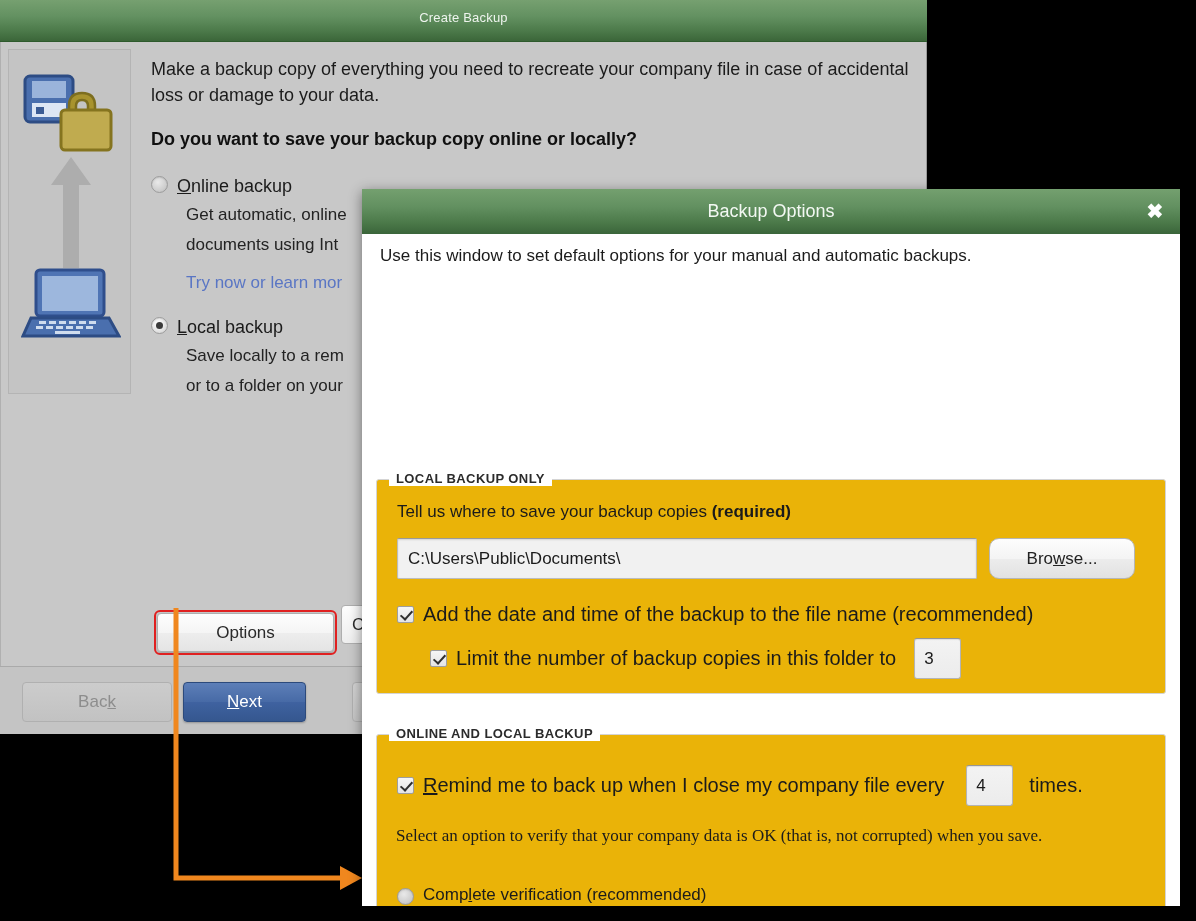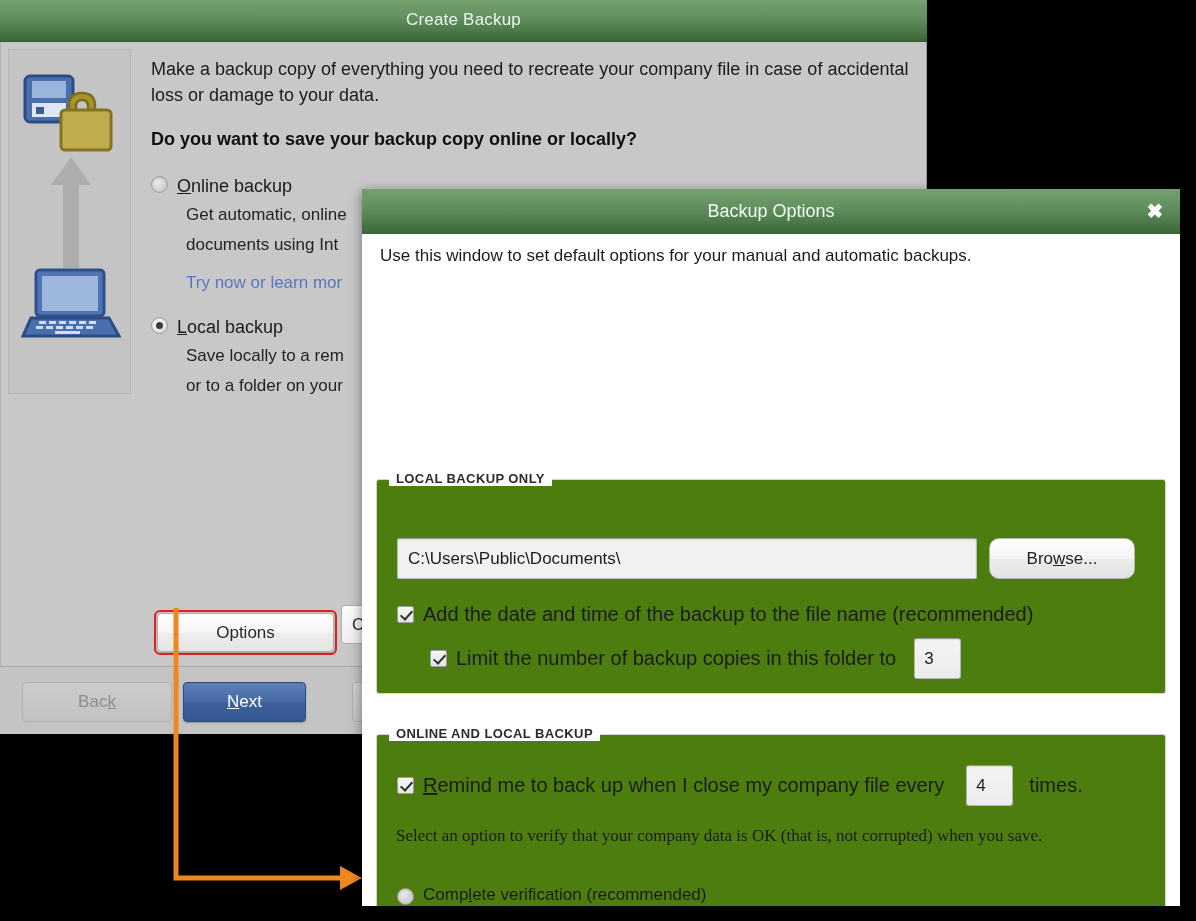--- a/index.html
+++ b/index.html
@@ -25,21 +25,21 @@
   }
   #cb-titlebar {
     position: absolute; left: 0; top: 0;
     width: 927px; height: 42px;
     background: linear-gradient(to bottom, #76a070 0%, #639161 40%, #4c7a4a 75%, #3b6639 100%);
     border-bottom: 1px solid #2e5a2d;
   }
   #cb-title {
     position: absolute; left: 0; top: 10px; width: 927px;
     text-align: center;
-    font-size: 17px; color: #eef4ee; font-weight: normal;
+    font-size: 13px; color: #eef4ee; font-weight: normal;
     letter-spacing: .2px;
   }
   #cb-body {
     position: absolute; left: 0; top: 42px;
     width: 927px; height: 624px;
     background: #c8c8c8;
     border-left: 1px solid #b0b0b0;
     border-right: 1px solid #9a9a9a;
   }
   #cb-icon-panel {
@@ -189,21 +189,21 @@
   #bo-intro {
     position: absolute; left: 18px; top: 57px;
     font-size: 17px; color: #1b1b1b;
   }
 
   
   .bo-fieldset {
     position: absolute;
     border: 1px solid #d4d4d4;
     border-radius: 3px;
-    background: #4d7c0f;
+    background: #eab308;
   }
   .bo-legend {
     position: absolute; top: -9px; left: 12px;
     background: #ffffff; padding: 0 7px;
     font-size: 13px; font-weight: bold; color: #2b2b2b;
     letter-spacing: .4px;
   }
   #fs-local { left: 14px; top: 290px; width: 790px; height: 215px; }
   #fs-both  { left: 14px; top: 545px; width: 790px; height: 290px; }
 
@@ -372,20 +372,23 @@
     <div id="bo-titlebar">
       <div id="bo-title">Backup Options</div>
       <div id="bo-close">✖</div>
     </div>
 
     <div id="bo-intro" class="bo-label">Use this window to set default options for your manual and automatic backups.</div>
 
     <div class="bo-fieldset" id="fs-local">
       <div class="bo-legend">LOCAL BACKUP ONLY</div>
 
+      <div class="bo-label" style="position:absolute; left:20px; top:22px;">
+        <span>Tell us where to save your backup copies </span><b>(required)</b>
+      </div>
 
       <div id="bo-path-row">
         <div id="bo-path-input">C:\Users\Public\Documents\</div>
         <div id="bo-browse">
           <span>Bro<u>w</u>se...</span>
         </div>
       </div>
 
       <div class="cbx-row" style="position:absolute; left:20px; top:123px;">
         <span class="cbx checked"></span>

